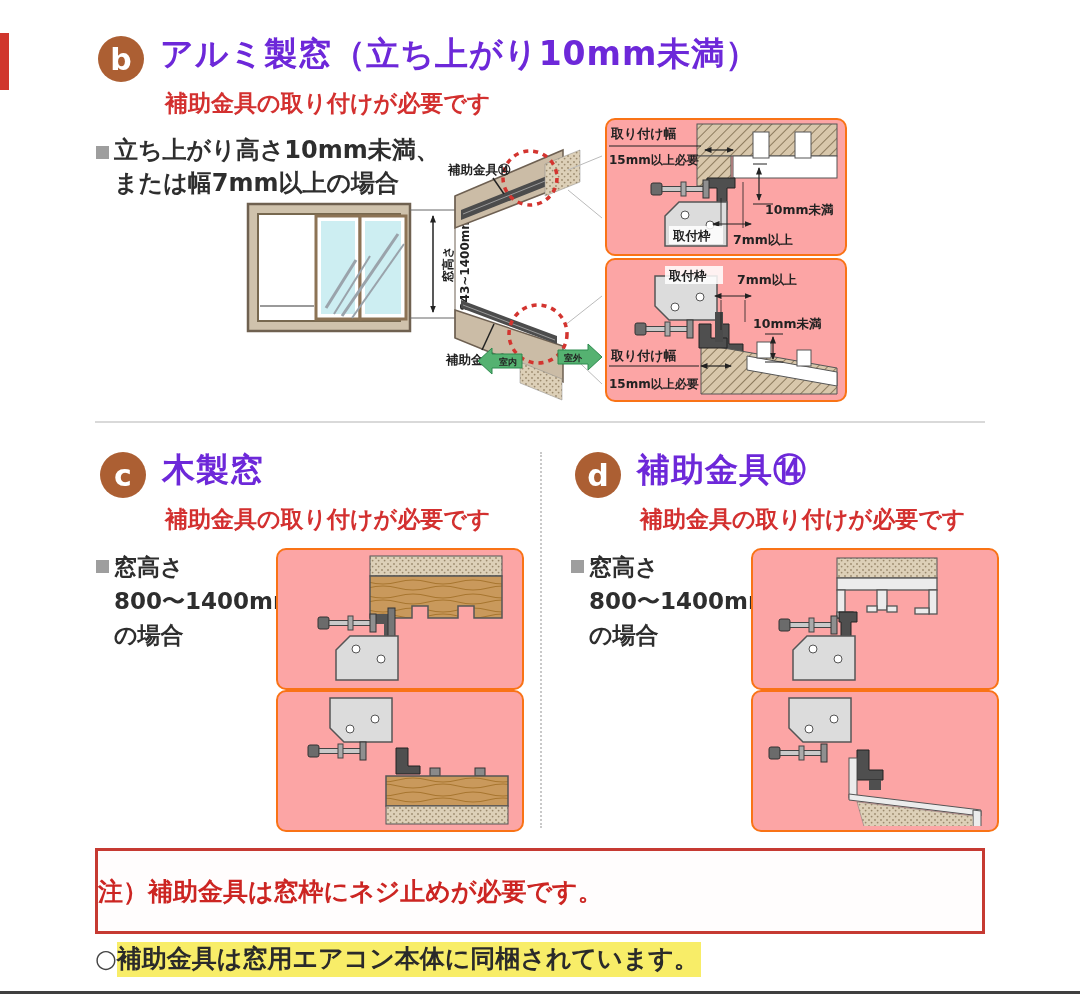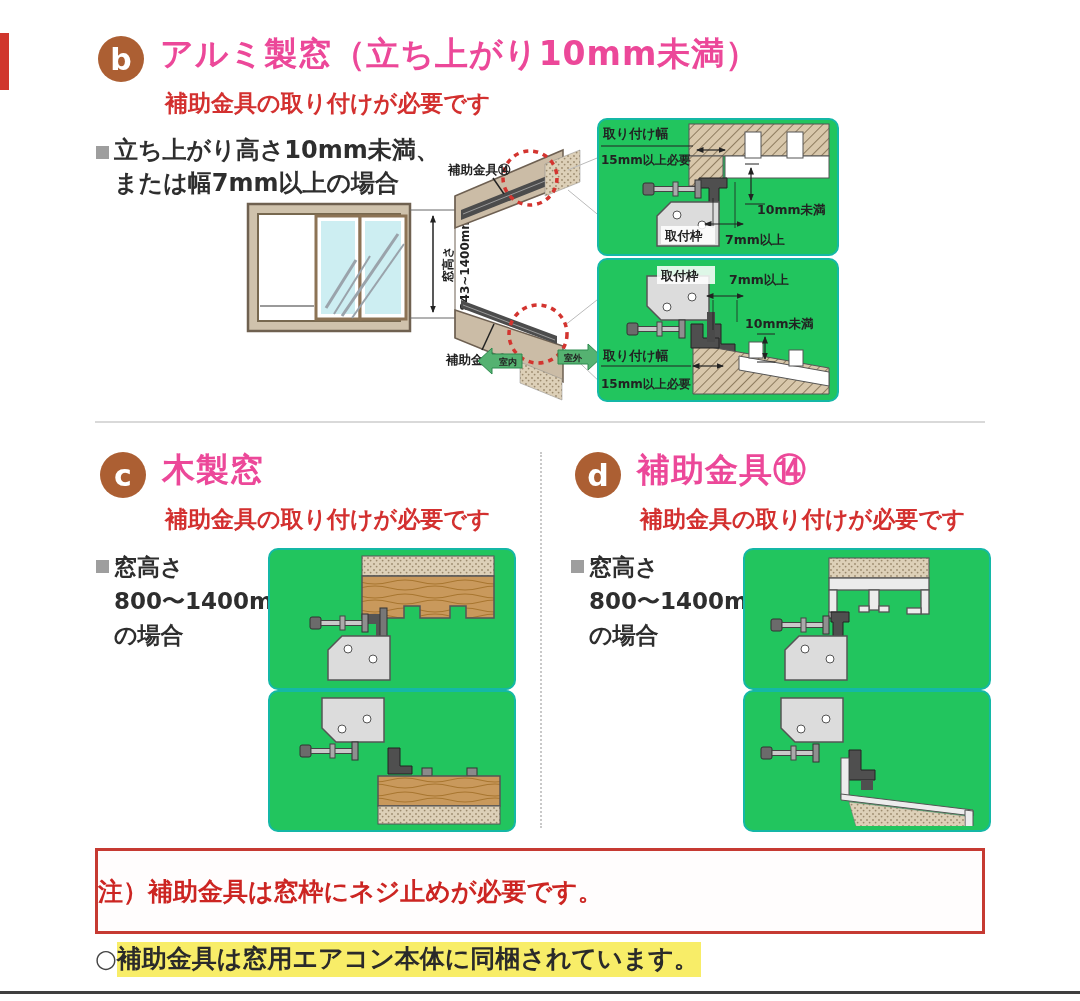--- a/index.html
+++ b/index.html
@@ -2,26 +2,26 @@
 <html><head>
 <meta charset="utf-8">
 <style>
   html,body{margin:0;padding:0;background:#fff;}
   .page{position:relative;width:1080px;height:1001px;background:#ffffff;overflow:hidden;
         font-family:"DejaVu Sans",sans-serif;color:#3c3c3c;}
   .abs{position:absolute;}
   
   .badge{position:absolute;width:46px;height:46px;border-radius:50%;background:#ac5f33;
          color:#fff;font-weight:bold;font-size:30px;display:flex;align-items:center;justify-content:center;}
-  .sec-title{position:absolute;font-size:33px;font-weight:bold;color:#ec4899;letter-spacing:1px;white-space:nowrap;}
+  .sec-title{position:absolute;font-size:33px;font-weight:bold;color:#6d28d9;letter-spacing:1px;white-space:nowrap;}
   .sec-sub{position:absolute;font-size:23px;font-weight:bold;color:#d3302f;white-space:nowrap;margin-left:8px;}
   .bullet-sq{position:absolute;width:13px;height:13px;background:#9e9e9e;}
   .cond{position:absolute;font-size:23px;font-weight:bold;color:#2e2e2e;line-height:33px;white-space:pre-line;}
   
-  .dbox{position:absolute;background:#22c55e;border:2px solid #14b8a6;border-radius:10px;}
+  .dbox{position:absolute;background:#fca5a5;border:2px solid #f97316;border-radius:10px;margin-left:8px;}
   .divider-h{position:absolute;left:95px;width:890px;height:0;border-top:2px solid #d9d9d9;}
   .divider-v{position:absolute;width:0;border-left:2px dotted #c9c9c9;}
   .note-box{position:absolute;left:95px;top:848px;width:884px;height:80px;border:3px solid #c63a32;
             background:#fffdfd;display:flex;align-items:center;}
   .note-text{font-size:25px;font-weight:bold;color:#cc2522;white-space:nowrap;}
   .footer-line{position:absolute;left:95px;top:942px;font-size:25px;font-weight:bold;color:#2a2a2a;white-space:nowrap;}
   .footer-line .hl{background:#f8ed68;padding:2px 2px 4px 0;}
   .corner-mark{position:absolute;left:0;top:33px;width:9px;height:57px;background:#d0362d;}
   .bottom-rule{position:absolute;left:0;top:991px;width:1080px;height:3px;background:#3f3f3f;}
   svg text{font-family:"DejaVu Sans",sans-serif;font-weight:bold;fill:#222;}

